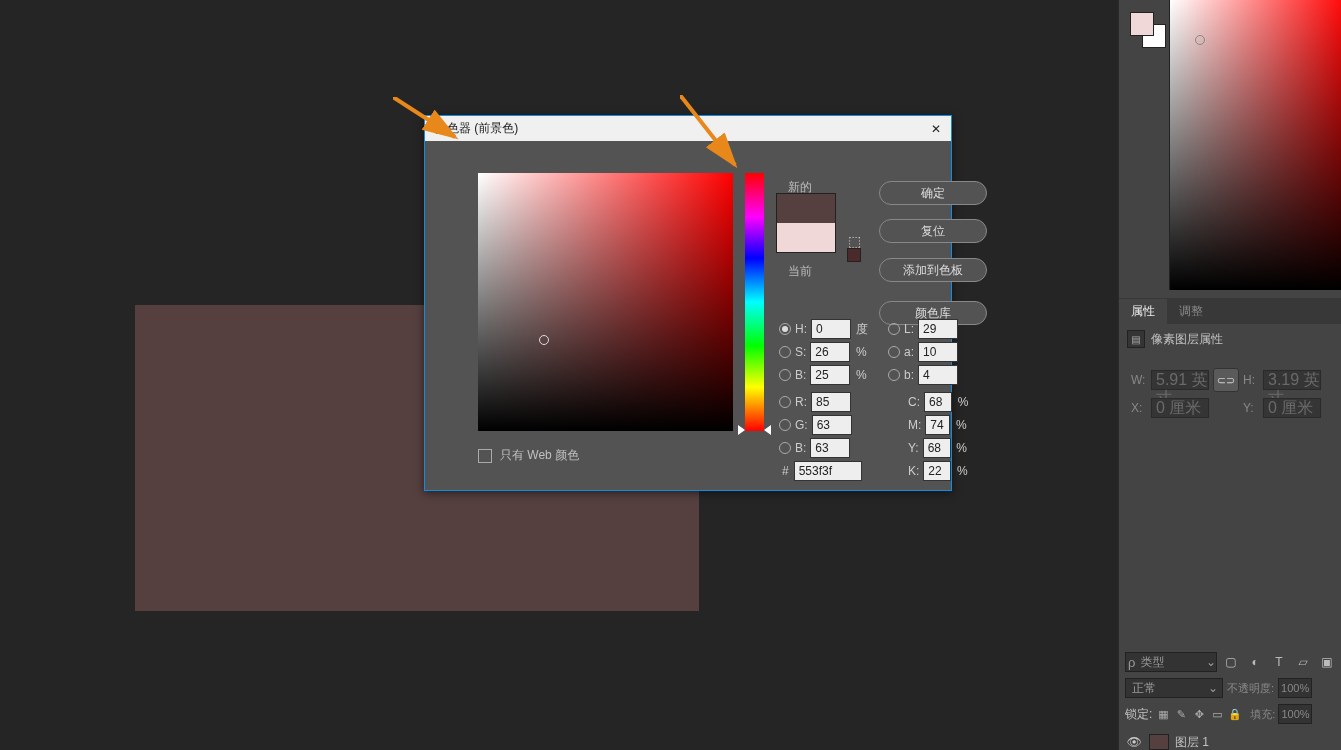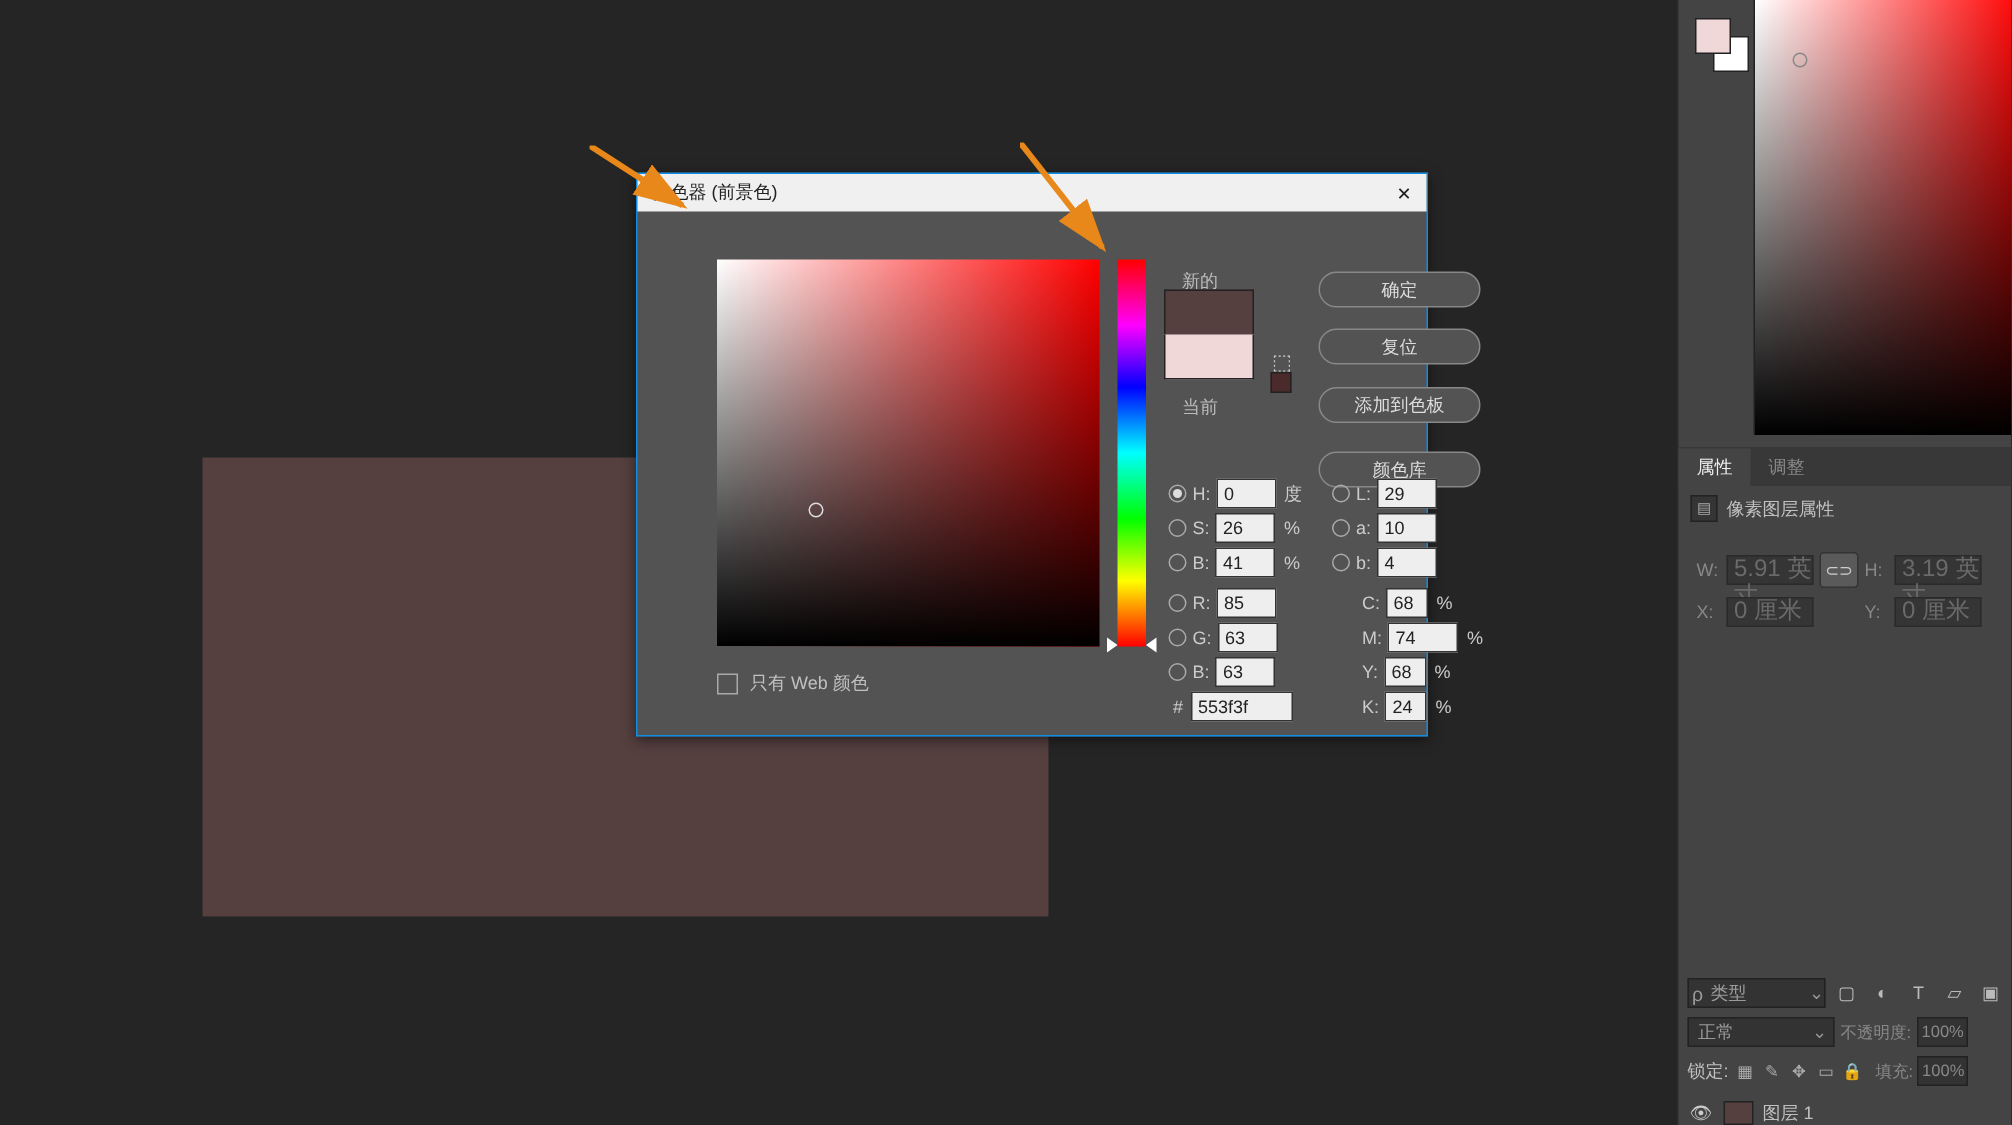--- a/index.html
+++ b/index.html
@@ -202,21 +202,21 @@
     </div>
     <div class="row r-s">
       <span class="radio"></span>
       <span class="lab">S:</span>
       <span class="num-input">26</span>
       <span class="unit">%</span>
     </div>
     <div class="row r-v">
       <span class="radio"></span>
       <span class="lab">B:</span>
-      <span class="num-input">41</span>
+      <span class="num-input">25</span>
       <span class="unit">%</span>
     </div>
 
     <div class="row r-r">
       <span class="radio"></span>
       <span class="lab">R:</span>
       <span class="num-input">85</span>
       <span class="unit"></span>
     </div>
     <div class="row r-g">
@@ -248,31 +248,31 @@
       <span class="num-input">4</span>
     </div>
 
     <div class="row r-c">
       <span class="lab">C:</span>
       <span class="num-input" style="width:28px">68</span>
       <span class="unit">%</span>
     </div>
     <div class="row r-m">
       <span class="lab">M:</span>
-      <span class="num-input" style="width:47px">74</span>
+      <span class="num-input" style="width:25px">74</span>
       <span class="unit">%</span>
     </div>
     <div class="row r-y">
       <span class="lab">Y:</span>
       <span class="num-input" style="width:28px">68</span>
       <span class="unit">%</span>
     </div>
     <div class="row r-k">
       <span class="lab">K:</span>
-      <span class="num-input" style="width:28px">24</span>
+      <span class="num-input" style="width:28px">22</span>
       <span class="unit">%</span>
     </div>
 
     <div class="r-hex">
       <span class="lab">#</span>
       <span class="hex-input">553f3f</span>
     </div>
 
     <div class="webonly">
       <span class="cbx"></span>

